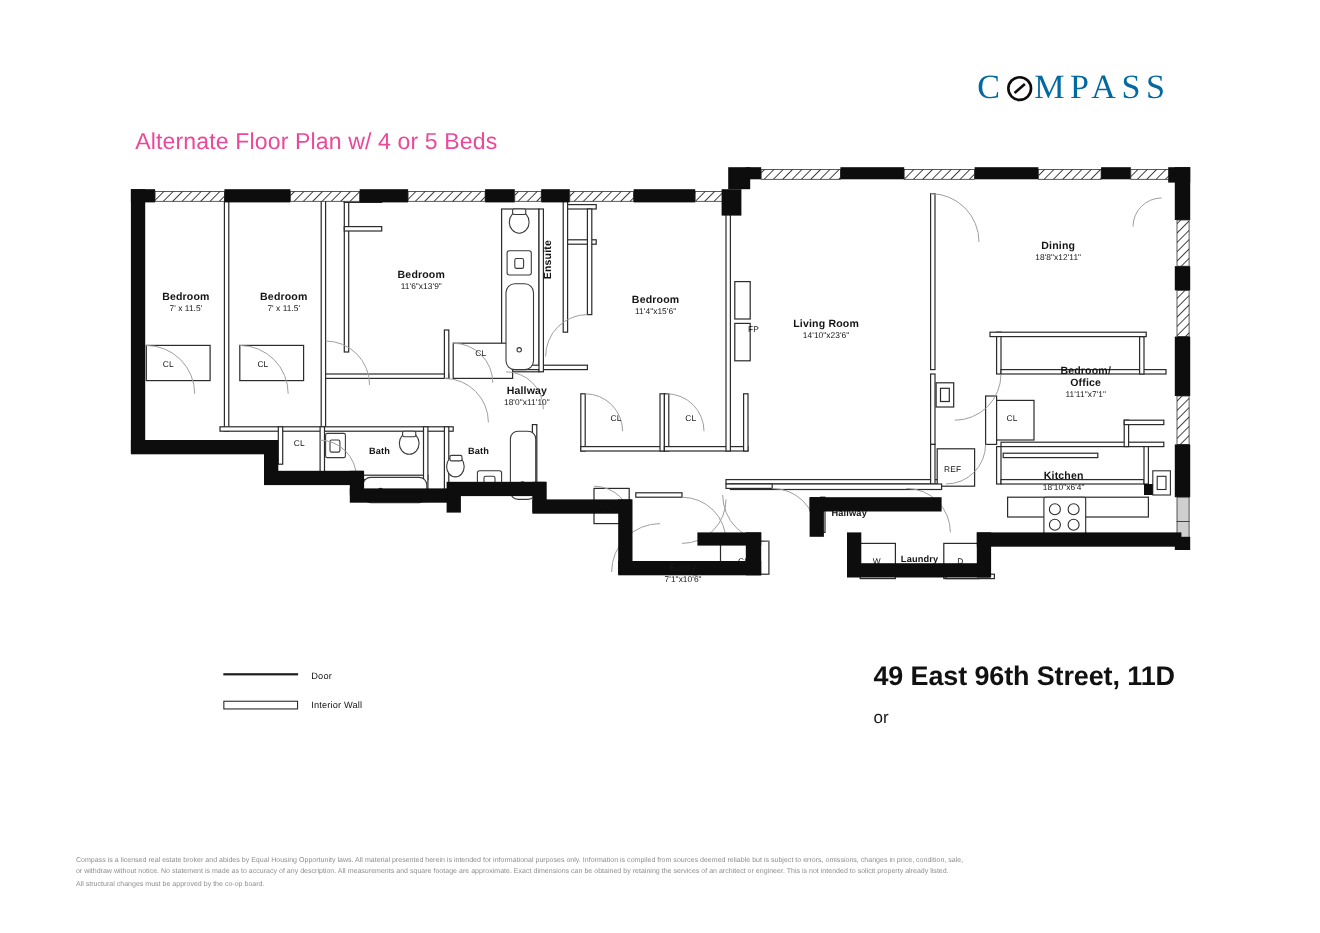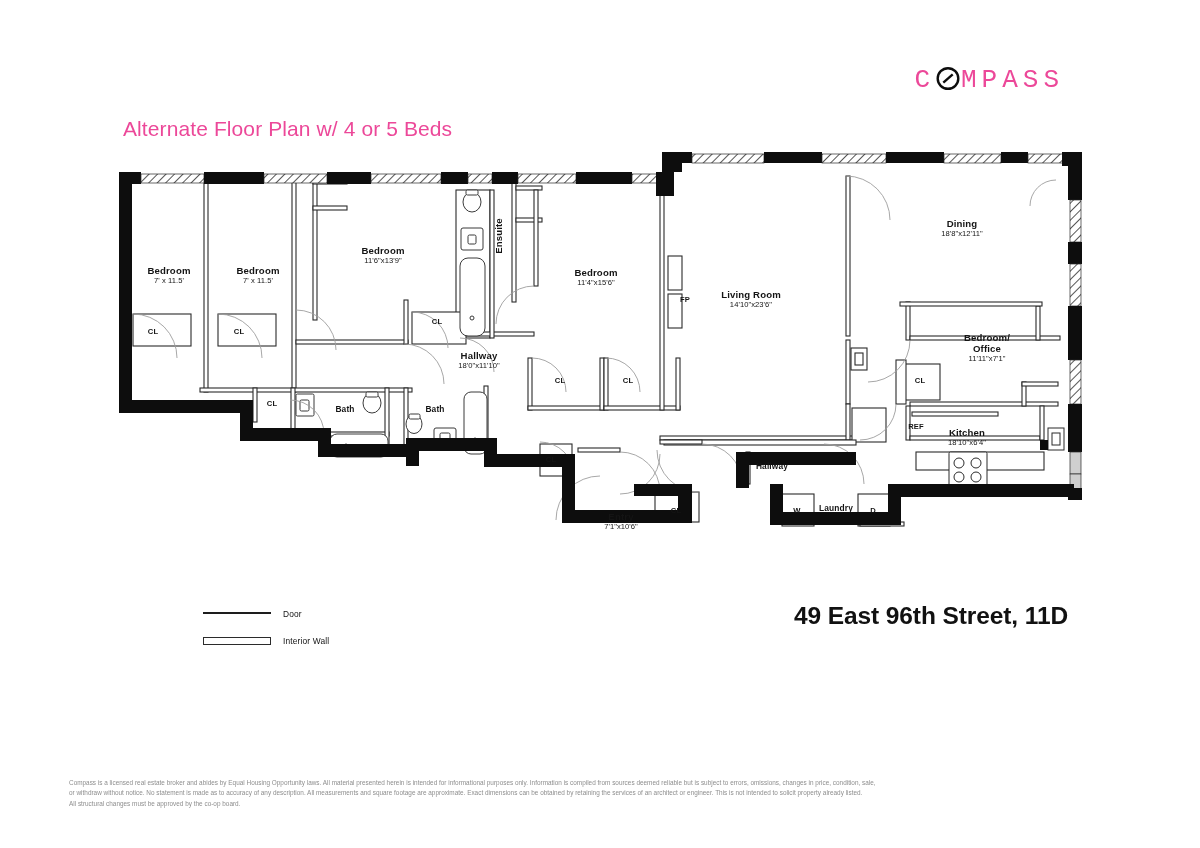--- a/index.html
+++ b/index.html
@@ -29,25 +29,25 @@
     position: absolute;
     left: 884px;
     top: 60px;
     width: 180px;
     height: 36px;
     display: flex;
     align-items: center;
     justify-content: flex-end;
   }
   #brand .word {
-    font-family: Liberation Mono, monospace;
-    font-size: 26px;
+    font-family: Liberation Serif, serif;
+    font-size: 31px;
     letter-spacing: 5.0px;
     font-weight: 400;
-    color: #ec4899;
+    color: #0369a1;
     line-height: 1;
     white-space: nowrap;
   }
   #brand .oslash {
     position: relative;
     display: inline-block;
   }
 
   
   #plan-title {
@@ -87,21 +87,21 @@
     letter-spacing: 0.15px;
   }
   .room-label .rl-dim {
     font-size: 7.6px;
     font-weight: 400;
     color: #141414;
     letter-spacing: 0.05px;
     margin-top: 0.5px;
   }
   .room-label.tag .rl-name { font-size: 8.4px; font-weight: 700; }
-  .room-label.tiny .rl-name { font-size: 7.6px; font-weight: 700; }
+  .room-label.tiny .rl-name { font-size: 7.6px; font-weight: 400; }
   .room-label.vertical {
     transform: translate(-50%, -50%) rotate(-90deg);
   }
   .room-label.twoline .rl-name { display:block; }
 
   
   #legend {
     position: absolute;
     left: 203px;
     top: 600px;
@@ -502,21 +502,21 @@
       </div>
       <div class="room-label tag" style="left: 772px; top: 467px;">
         <div class="rl-name">Hallway</div>
       </div>
       <div class="room-label tag" style="left: 836px; top: 509px;">
         <div class="rl-name">Laundry</div>
       </div>
       <div class="room-label tiny" style="left: 685px; top: 300px;">
         <div class="rl-name">FP</div>
       </div>
-      <div class="room-label tiny" style="left: 916px; top: 427px;">
+      <div class="room-label tiny" style="left: 866px; top: 427px;">
         <div class="rl-name">REF</div>
       </div>
       <div class="room-label tiny" style="left: 797px; top: 511px;">
         <div class="rl-name">W</div>
       </div>
       <div class="room-label tiny" style="left: 873px; top: 511px;">
         <div class="rl-name">D</div>
       </div>
       <div class="room-label tiny" style="left: 153px; top: 332px;">
         <div class="rl-name">CL</div>
@@ -557,20 +557,21 @@
       <div class="legend-row">
         <div class="legend-swatch">
           <div class="sw-interior"></div>
         </div>
         <div class="legend-label">Interior Wall</div>
       </div>
     </div>
 
   <div id="address-block">
     <div id="address-line">49 East 96th Street, 11D</div>
+    <div class="spec-line">or</div>
   </div>
 
   <div id="disclaimer">
     <p>Compass is a licensed real estate broker and abides by Equal Housing Opportunity laws. All material presented herein is intended for informational purposes only. Information is compiled from sources deemed reliable but is subject to errors, omissions, changes in price, condition, sale,</p>
     <p>or withdraw without notice. No statement is made as to accuracy of any description. All measurements and square footage are approximate. Exact dimensions can be obtained by retaining the services of an architect or engineer. This is not intended to solicit property already listed.</p>
     <p>All structural changes must be approved by the co-op board.</p>
   </div>
 
 </div>
 

